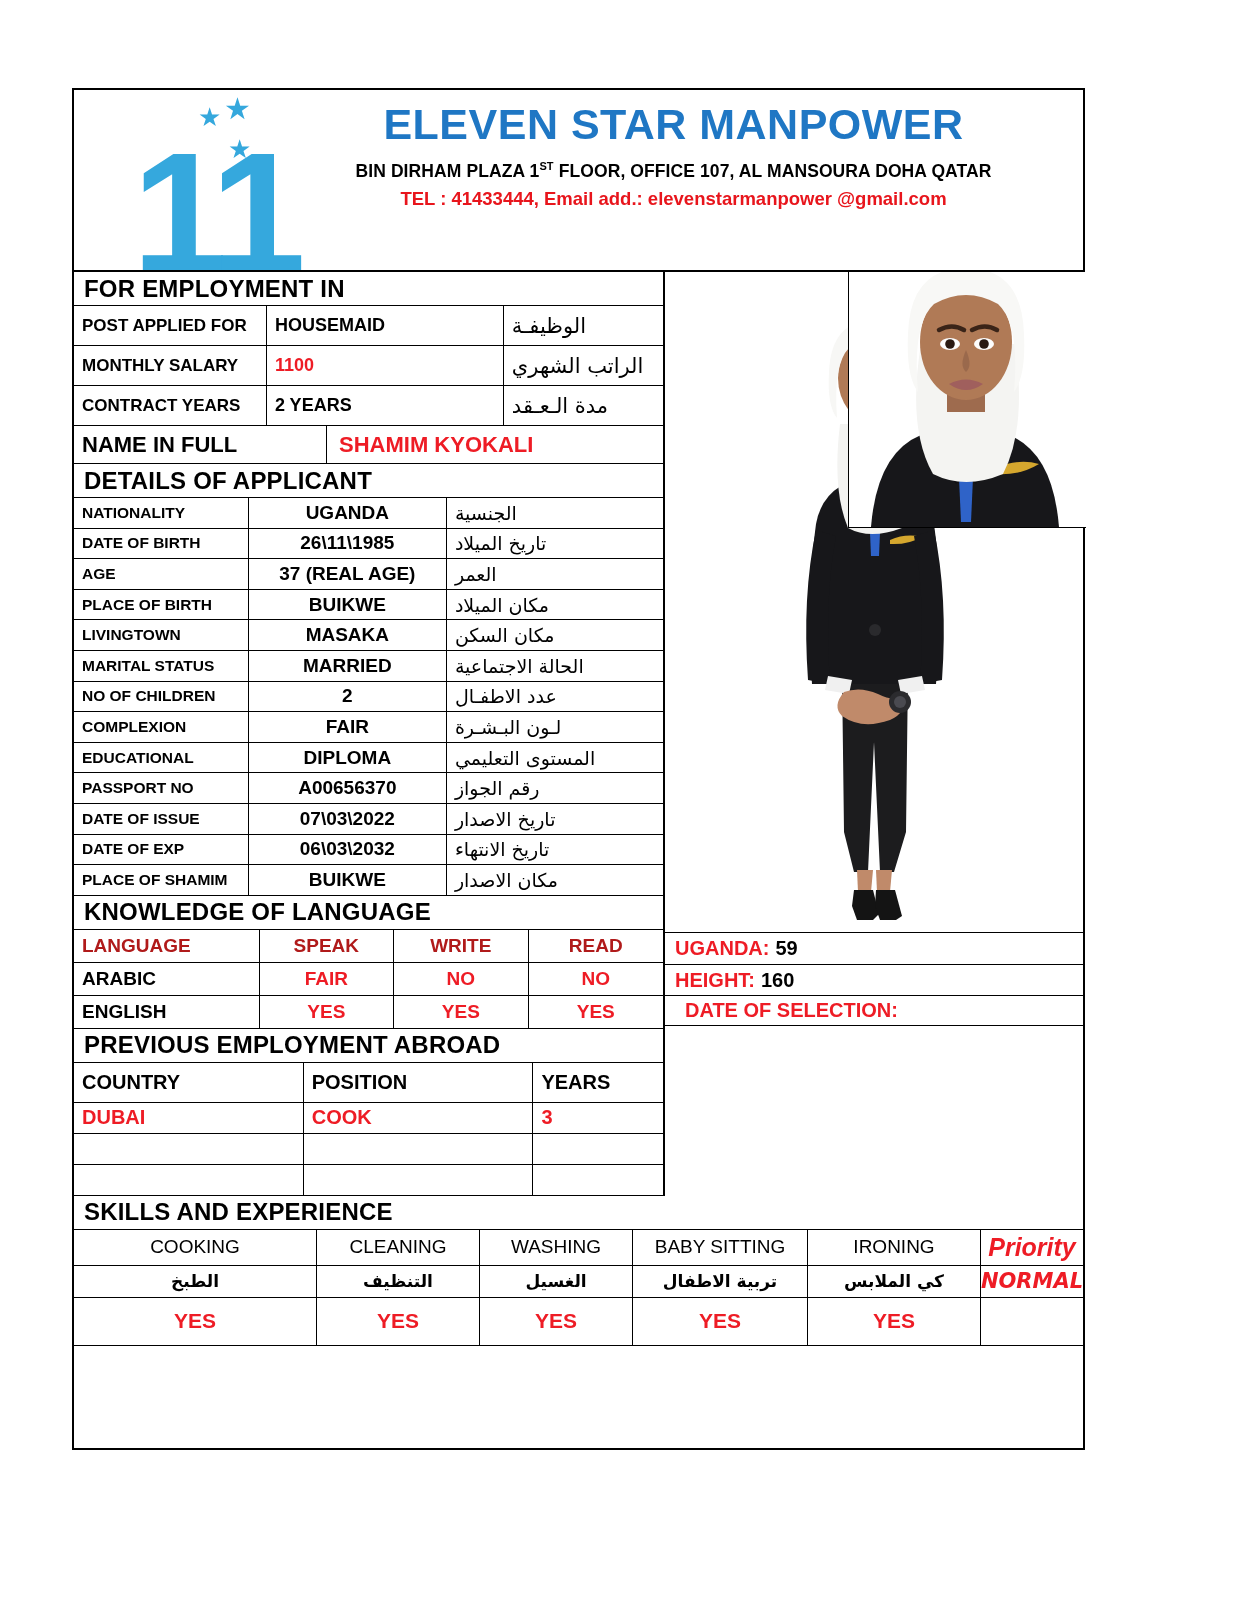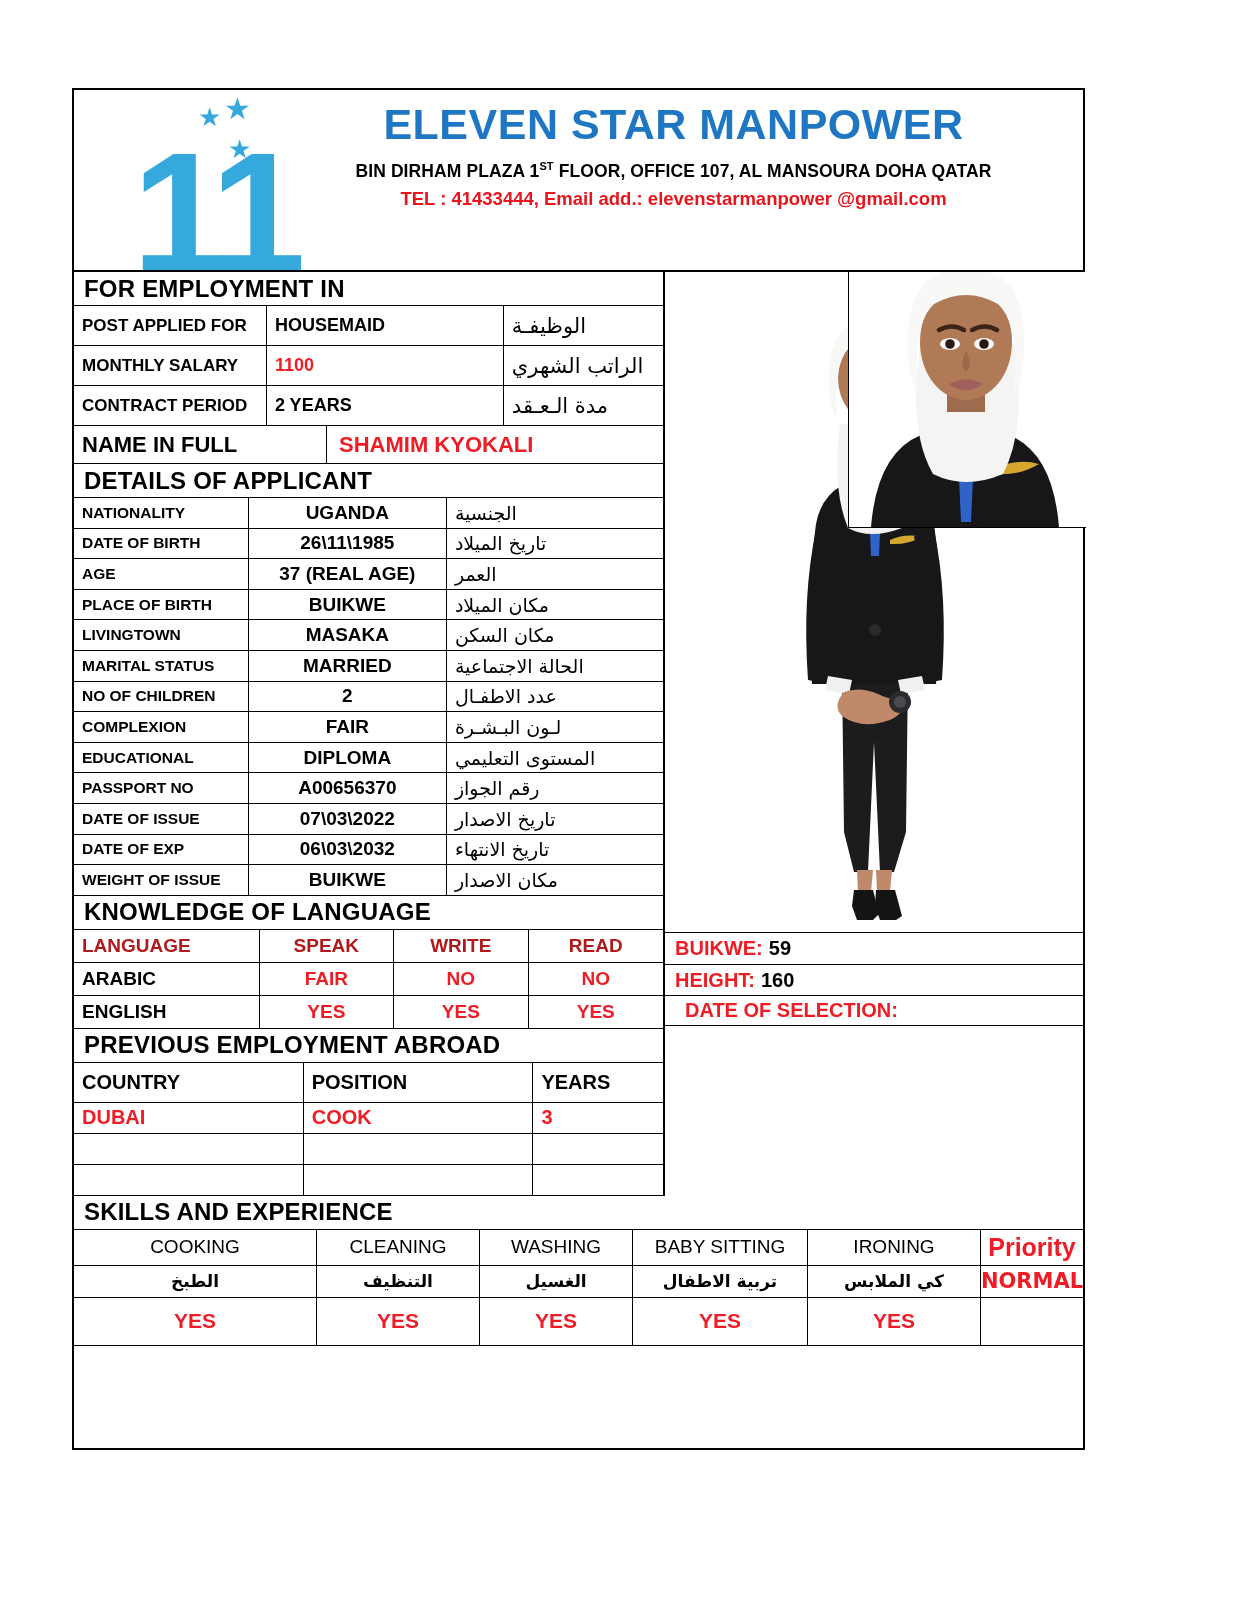--- a/index.html
+++ b/index.html
@@ -73,21 +73,21 @@
   .p-c3{width:142px;font-size:20px;}
   .prev-head{height:40px;font-weight:bold;}
   .prev-row{height:31px;font-weight:bold;text-align:center;}
 
   
   .meas{position:absolute;left:0;right:0;box-sizing:border-box;border-top:1.5px solid #000;display:flex;align-items:center;padding-left:10px;font-size:20px;font-weight:bold;color:#ee1c25;height:31px;}
   .meas b{color:#000;font-weight:bold;margin-left:6px;}
 
   
   .sk{box-sizing:border-box;border-right:1.5px solid #000;border-bottom:1.5px solid #000;display:flex;align-items:center;justify-content:center;overflow:hidden;}
-  .sk.last{border-right:none;}
+  .sk.last{border-right:none;font-style:italic;}
   .skw1{width:243px;} .skw2{width:163px;} .skw3{width:153px;} .skw4{width:175px;} .skw5{width:173px;} .skw6{flex:1;}
   .sk-head{height:36px;font-size:19px;}
   .sk-ar{height:32px;font-size:17px;font-family:"DejaVu Sans",sans-serif;direction:rtl;font-weight:bold;}
   .sk-val{height:48px;font-size:21px;font-weight:bold;color:#ee1c25;}
   .prio-t{font-size:25px;font-weight:bold;color:#ee1c25;}
   .prio-n{font-size:21px;font-weight:bold;color:#ee1c25;}
 
   
   .ph{position:relative;background:#fff;overflow:hidden;}
   .ph svg{display:block;width:100%;height:100%;}
@@ -124,21 +124,21 @@
               <div class="cell c-lab">POST APPLIED FOR</div>
               <div class="cell c-val">HOUSEMAID</div>
               <div class="cell c-ar last">الوظيفـة</div>
             </div>
             <div class="row emp-row">
               <div class="cell c-lab">MONTHLY SALARY</div>
               <div class="cell c-val red">1100</div>
               <div class="cell c-ar last">الراتب الشهري</div>
             </div>
             <div class="row emp-row">
-              <div class="cell c-lab">CONTRACT PERIOD</div>
+              <div class="cell c-lab">CONTRACT YEARS</div>
               <div class="cell c-val">2 YEARS</div>
               <div class="cell c-ar last">مدة الـعـقد</div>
             </div>
           </div>
 
         <div class="nameRow">
           <div class="nameLab">NAME IN FULL</div>
           <div class="nameVal">SHAMIM KYOKALI</div>
         </div>
 
@@ -199,21 +199,21 @@
               <div class="cell d-lab">DATE OF ISSUE</div>
               <div class="cell d-val">07\03\2022</div>
               <div class="cell d-ar last">تاريخ الاصدار</div>
             </div>
             <div class="row det-row">
               <div class="cell d-lab">DATE OF EXP</div>
               <div class="cell d-val">06\03\2032</div>
               <div class="cell d-ar last">تاريخ الانتهاء</div>
             </div>
             <div class="row det-row">
-              <div class="cell d-lab">WEIGHT OF ISSUE</div>
+              <div class="cell d-lab">PLACE OF SHAMIM</div>
               <div class="cell d-val">BUIKWE</div>
               <div class="cell d-ar last">مكان الاصدار</div>
             </div>
           </div>
 
         <div class="banner">KNOWLEDGE OF LANGUAGE</div>
 
         <div id="lang-rows">
             <div class="row lang-row">
               <div class="cell l-c1 darkred">LANGUAGE</div>
@@ -316,21 +316,21 @@
             <circle cx="194" cy="107" r="3.6" fill="#2a1a12"></circle>
 
             <path d="M181 112 q-5 12 0 16 q5 -4 0 -16" fill="#96664a" opacity="0.8"></path>
 
             <path d="M169 138 q12 -7 25 0 q-12 9 -25 0 Z" fill="#9c5a58"></path>
           </svg>
         </div>
 
         <div style="position:relative;">
           <div class="meas" style="position:static;border-top:none;">
-            <span>BUIKWE:</span>
+            <span>UGANDA:</span>
               <b>59</b>
           </div>
           <div class="meas" style="position:static;">
             <span>HEIGHT:</span>
               <b>160</b>
           </div>
           <div class="meas" style="position:static;border-bottom:1.5px solid #000;padding-left:20px;">
             <span>DATE OF SELECTION:</span>
               <b></b>
           </div>

